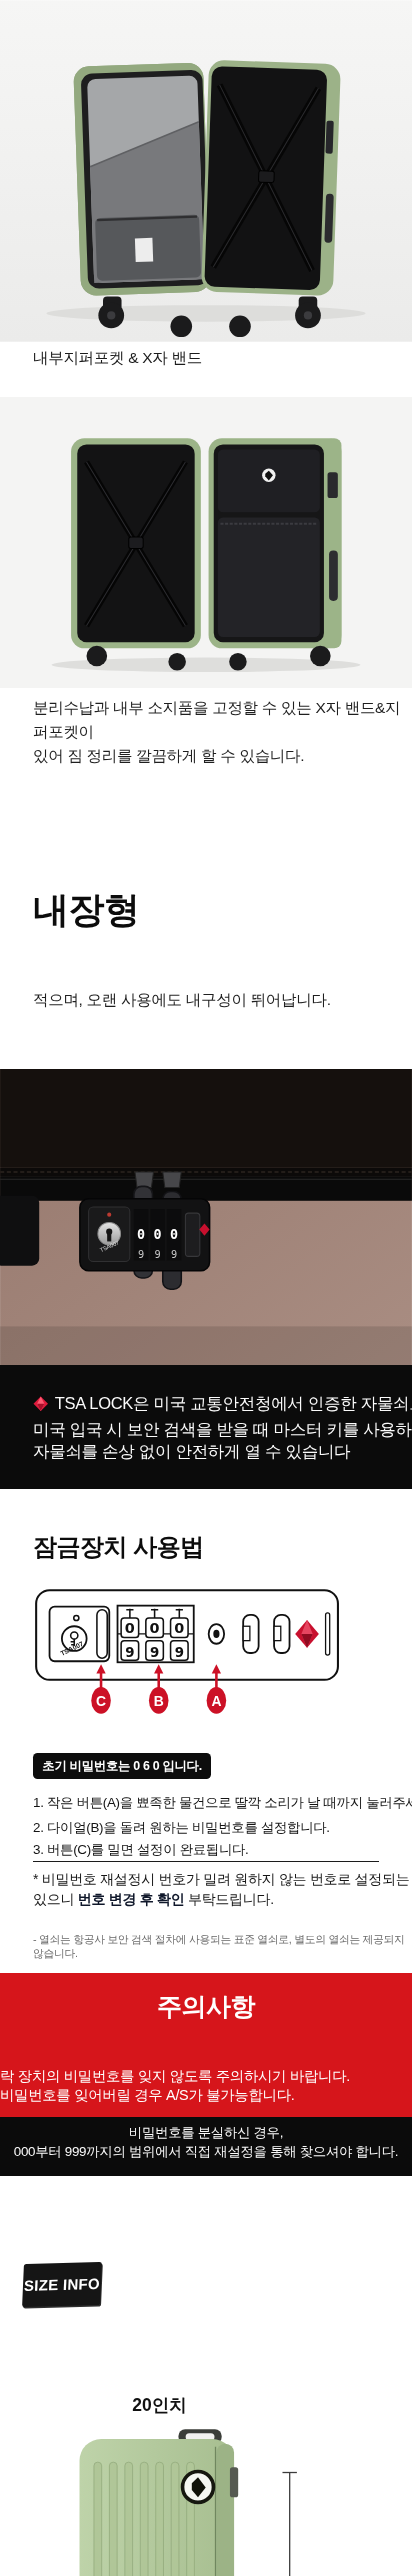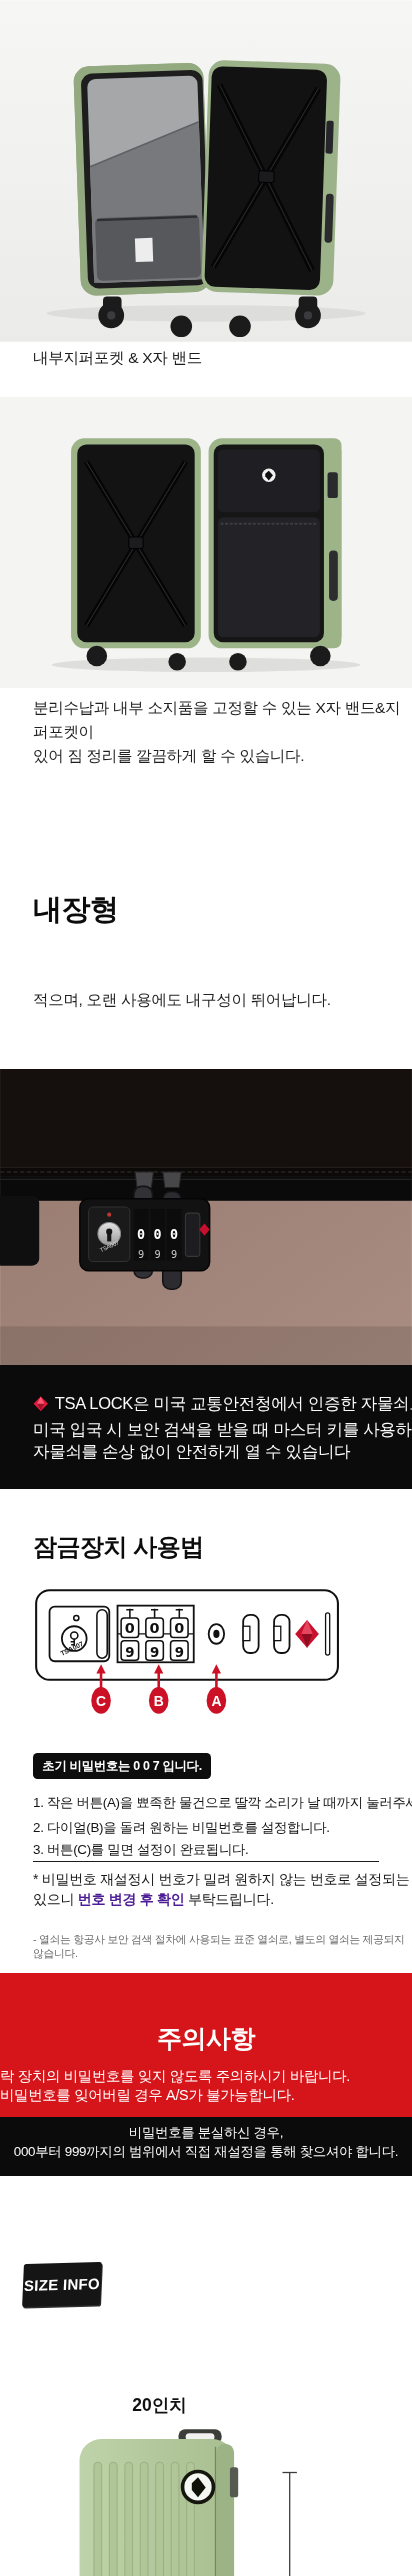--- a/index.html
+++ b/index.html
@@ -2,35 +2,35 @@
 <html style="font-size:8.2px"><head>
 <meta charset="utf-8">
 <style>
   html,body{margin:0;padding:0;background:#fff;}
   .page{position:relative;width:412px;height:3591px;background:#fff;
     font-family:"Liberation Sans","DejaVu Sans",sans-serif;color:#1b1b1b;overflow:hidden;}
   .abs{position:absolute;}
   .photo{position:absolute;left:0;width:412px;}
   .cap{position:absolute;left:33px;font-size:15.5px;color:#1b1b1b;letter-spacing:-0.3px;}
   .para{position:absolute;left:33px;font-size:15.5px;line-height:24px;color:#1f1f1f;letter-spacing:-0.3px;}
-  .h-big{position:absolute;left:33px;font-size:29px;font-weight:800;line-height:45px;color:#0c0c0c;letter-spacing:-0.5px;}
+  .h-big{position:absolute;left:33px;font-size:36px;font-weight:800;line-height:45px;color:#0c0c0c;letter-spacing:-0.5px;}
   .h-mid{position:absolute;left:33px;font-size:24px;font-weight:800;color:#0c0c0c;letter-spacing:-0.5px;}
   .black-band{position:absolute;left:0;width:412px;background:#0b0b0b;}
   .band-line{position:absolute;left:33px;font-size:16.5px;color:#fbfbfb;letter-spacing:-0.3px;white-space:nowrap;}
   .gem{display:inline-block;width:15.5px;height:15.5px;vertical-align:-2.1px;margin-right:6.2px;}
   .init-badge{position:absolute;left:33px;top:1753px;background:#0d0d0d;color:#fff;
     font-size:12.4px;font-weight:700;padding:4.6px 9.3px;border-radius:4.6px;letter-spacing:-0.3px;}
   .step{position:absolute;left:33px;font-size:13.4px;color:#141414;letter-spacing:-0.3px;white-space:nowrap;}
   .divider{position:absolute;left:33px;top:1861px;width:346px;height:1px;background:#1c1c1c;}
   .note{position:absolute;left:33px;font-size:14px;color:#161616;letter-spacing:-0.3px;white-space:nowrap;}
-  .note .red{color:#4c1d95;font-weight:800;}
+  .note .red{color:#0f172a;font-weight:800;}
   .keynote{position:absolute;left:33px;top:1933px;font-size:10.8px;color:#6a6a6a;letter-spacing:-0.3px;}
   .caution{position:absolute;left:0;top:1973px;width:412px;height:144px;background:#d6151b;}
   .caution .title{position:absolute;left:0;top:16.5px;width:100%;text-align:center;
-    font-size:25px;font-weight:800;color:#fff;letter-spacing:-0.5px;margin-top:32px;}
+    font-size:25px;font-weight:800;color:#fff;letter-spacing:-0.5px;}
   .caution .cl{position:absolute;left:0;width:100%;font-size:14.4px;color:#fff;letter-spacing:-0.3px;}
   .caution-black{position:absolute;left:0;top:2117px;width:412px;height:59px;background:#0b0b0b;}
   .caution-black .cl{position:absolute;left:0;width:100%;text-align:center;font-size:13.4px;color:#fafafa;letter-spacing:-0.3px;}
   .stamp{position:absolute;background:#151515;color:#fff;font-weight:800;text-align:center;
     border-radius:2.6px;box-shadow:1px 1.5px 0 #2e2e2e;}
   .size-badge{left:23px;top:2263px;width:78px;height:43px;line-height:43px;font-size:15px;
     transform:rotate(-1.5deg) skewX(-4deg);letter-spacing:0.3px;}
   .size-label{position:absolute;left:0;top:2393px;width:319px;text-align:center;
     font-size:17.5px;font-weight:600;color:#111;}
 </style>
@@ -251,21 +251,21 @@
         <polygon points="248,148 239,166 257,166" fill="#cc1126"></polygon>
       <ellipse cx="248" cy="218" rx="19" ry="26" fill="#cc1126"></ellipse>
       <text x="248" y="228" font-size="27" font-weight="bold" fill="#fff">B</text>
       <path d="M360,204 V162" stroke="#cc1126" stroke-width="5"></path>
         <polygon points="360,148 351,166 369,166" fill="#cc1126"></polygon>
       <ellipse cx="360" cy="218" rx="19" ry="26" fill="#cc1126"></ellipse>
       <text x="360" y="228" font-size="27" font-weight="bold" fill="#fff">A</text>
     </g>
   </svg>
 
-  <div class="init-badge">초기 비밀번호는 0 0 7 입니다.</div>
+  <div class="init-badge">초기 비밀번호는 0 6 0 입니다.</div>
 
   <div class="step" style="top:1794px;">1. 작은 버튼(A)을 뾰족한 물건으로 딸깍 소리가 날 때까지 눌러주세요.</div>
   <div class="step" style="top:1819px;">2. 다이얼(B)을 돌려 원하는 비밀번호를 설정합니다.</div>
   <div class="step" style="top:1841px;">3. 버튼(C)를 밀면 설정이 완료됩니다.</div>
 
   <div class="divider"></div>
 
   <div class="note" style="top:1871px;">* 비밀번호 재설정시 번호가 밀려 원하지 않는 번호로 설정되는 경우가</div>
   <div class="note" style="top:1891px;">
     <span>있으니 </span><span class="red">번호 변경 후 확인</span><span> 부탁드립니다.</span>

